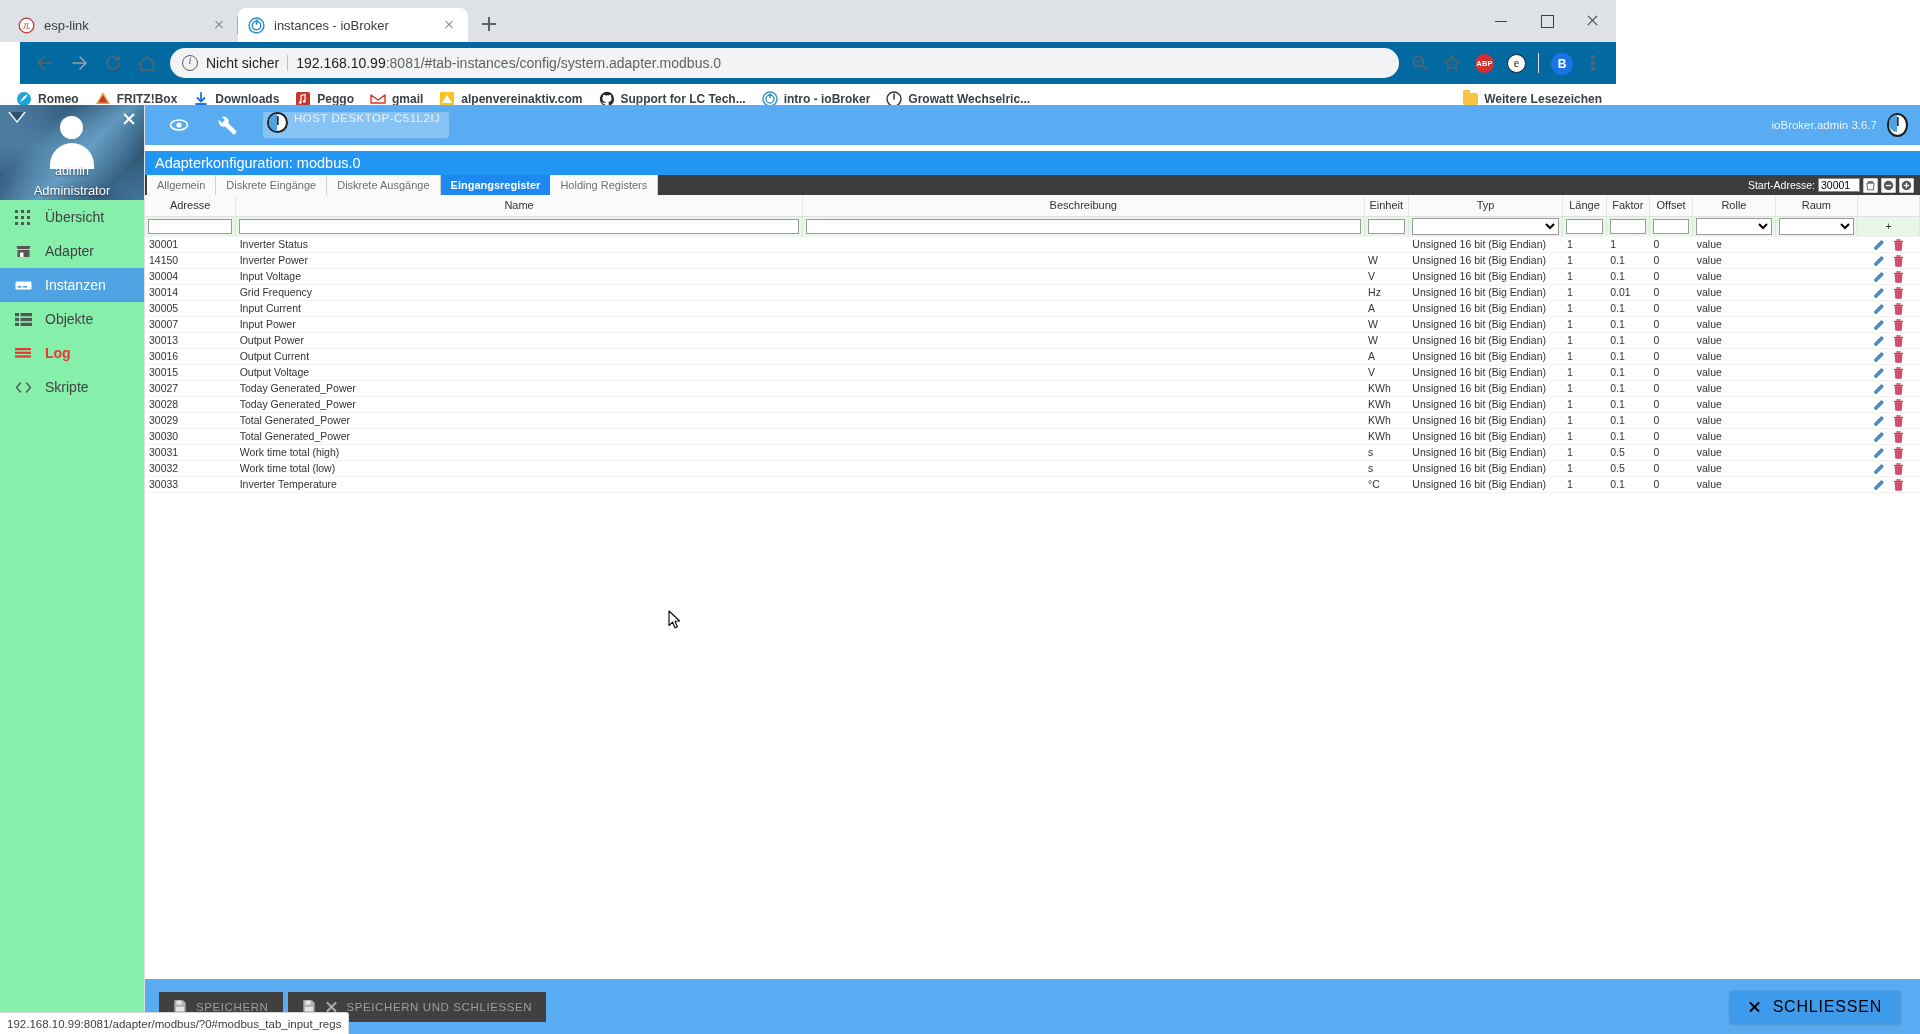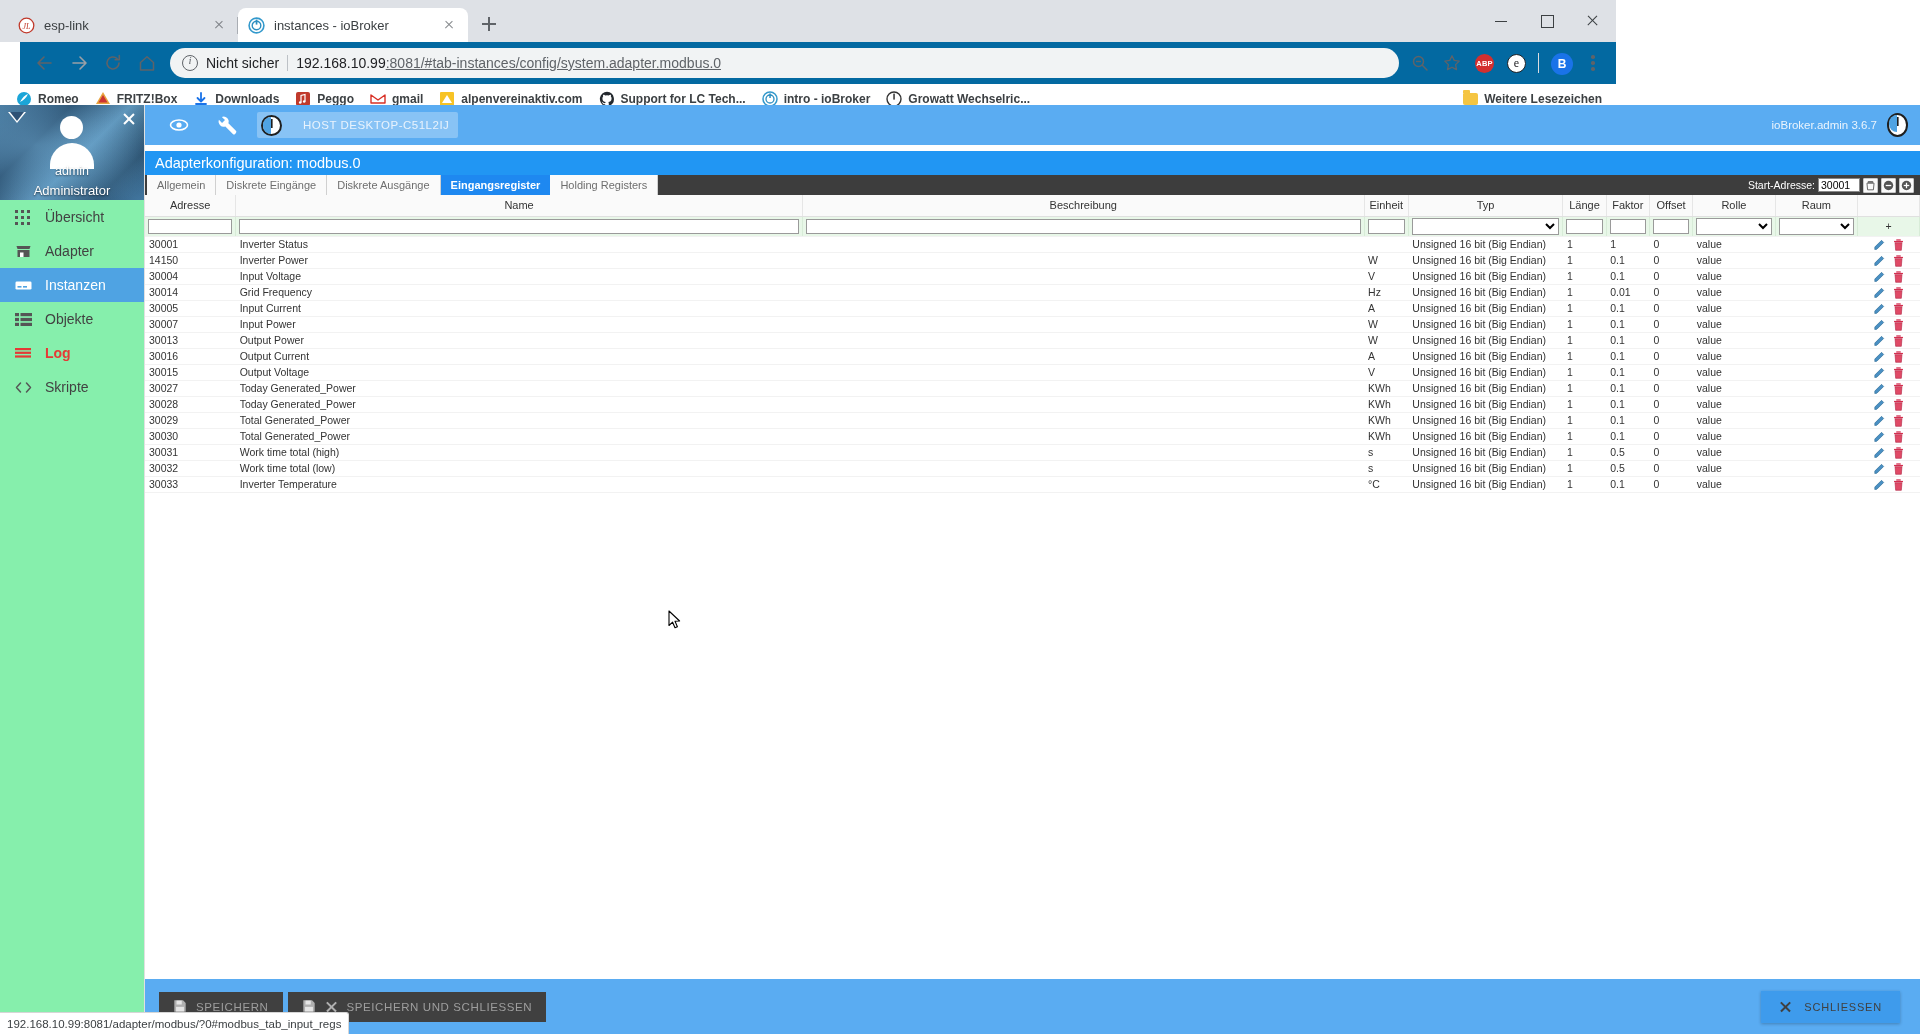--- a/index.html
+++ b/index.html
@@ -83,21 +83,21 @@
     position:relative; flex:0 0 16px;
   }
   .omnibox .infoicon:before {
     content:"i"; position:absolute; left:0; right:0; top:-2px; text-align:center;
     font-size:11px; font-style:italic; color:#5f6368; font-family:"Liberation Serif",serif;
   }
   .omnibox .notsecure { color:#202124; font-size:14px; white-space:nowrap; }
   .omnibox .vsep { width:1px; height:16px; background:#bdc1c6; }
   .omnibox .url { font-size:14px; white-space:nowrap; overflow:hidden; }
   .omnibox .url .host { color:#202124; }
-  .omnibox .url .rest { color:#5f6368;text-decoration:underline; }
+  .omnibox .url .rest { color:#5f6368; }
 
   .omni-right { display:flex; align-items:center; gap:2px; }
   .iconbtn { width:30px; height:30px; position:relative; flex:0 0 30px; }
   .ext-abp { width:19px; height:19px; border-radius:50%; background:#d32f2f;
     position:absolute; left:6px; top:6px; color:#fff; font-size:7.5px; font-weight:bold;
     text-align:center; line-height:19px; letter-spacing:.2px; }
   .ext-e { width:19px; height:19px; border-radius:50%; background:#fff;
     border:1.7px solid #202124; position:absolute; left:6px; top:6px;
     color:#202124; font-size:12px; text-align:center; line-height:16px;
     font-family:"Liberation Serif",serif; }
@@ -180,22 +180,22 @@
   
   .main { position:absolute; left:145px; top:0; right:0; bottom:0; background:#fff; }
 
   .appbar {
     height:40px; background:#5aacf2; display:flex; align-items:center;
     padding-left:10px; gap:0; position:relative;
   }
   .appbar-btn { width:48px; height:40px; position:relative; }
   .host-chip {
     height:26px; background:rgba(255,255,255,.28); border-radius:2px;
-    display:flex; align-items:center; gap:21px; padding:0 9px 0 4px;
-    color:#e8f3fd; font-size:11.5px; letter-spacing:.5px; margin-left:6px;
+    display:flex; align-items:flex-start; gap:6px; padding:0 9px 0 4px;
+    color:#e8f3fd; font-size:11.5px; letter-spacing:.5px; margin-left:12px;
   }
   .iob-logo { width:21px; height:21px; border-radius:50%; background:#fff;
     border:2.4px solid #1f1f1f; position:relative; flex:0 0 21px; }
   .iob-logo:before { content:""; position:absolute; left:50%; top:2px;
     transform:translateX(-50%); width:2.8px; height:9px; background:#1f1f1f; }
   .iob-logo:after { content:""; position:absolute; left:0px; top:0px; width:8px; height:17px;
     background:#4fa3e3; border-radius:17px 0 0 17px; }
   .appbar-right { position:absolute; right:12px; display:flex; align-items:center; gap:10px;
     color:#eaf4fd; font-size:11.5px; }
 
@@ -255,22 +255,22 @@
   
   .bottombar {
     position:absolute; left:0; right:0; bottom:0; height:55px; background:#5aacf2;
     display:flex; align-items:center; padding:0 14px;
   }
   .btn-flat {
     height:30px; background:#404040; color:#9e9e9e; display:flex; align-items:center;
     gap:9px; padding:0 14px; font-size:11.5px; letter-spacing:.6px; margin-right:5px;
   }
   .btn-close {
-    position:absolute; right:20px; height:32px; background:#3e9bec; color:#404040;
-    display:flex; align-items:center; gap:12px; padding:0 18px; font-size:11px;
+    position:absolute; right:20px; height:32px; background:#3e9bec; color:#000000;
+    display:flex; align-items:center; gap:12px; padding:0 18px; font-size:16px;
     letter-spacing:.8px; box-shadow:0 1px 3px rgba(0,0,0,.25);
   }
   .x-glyph { position:relative; width:13px; height:13px; flex:0 0 13px; }
   .x-glyph:before, .x-glyph:after { content:""; position:absolute; left:0; top:6px;
     width:13px; height:1.8px; background:currentColor; }
   .x-glyph:before { transform:rotate(45deg); } .x-glyph:after { transform:rotate(-45deg); }
 
   .statusbar {
     position:absolute; left:0; bottom:0; height:22px; background:#fff;
     border:1px solid #d6d6d6; border-left:none; border-bottom:none;

